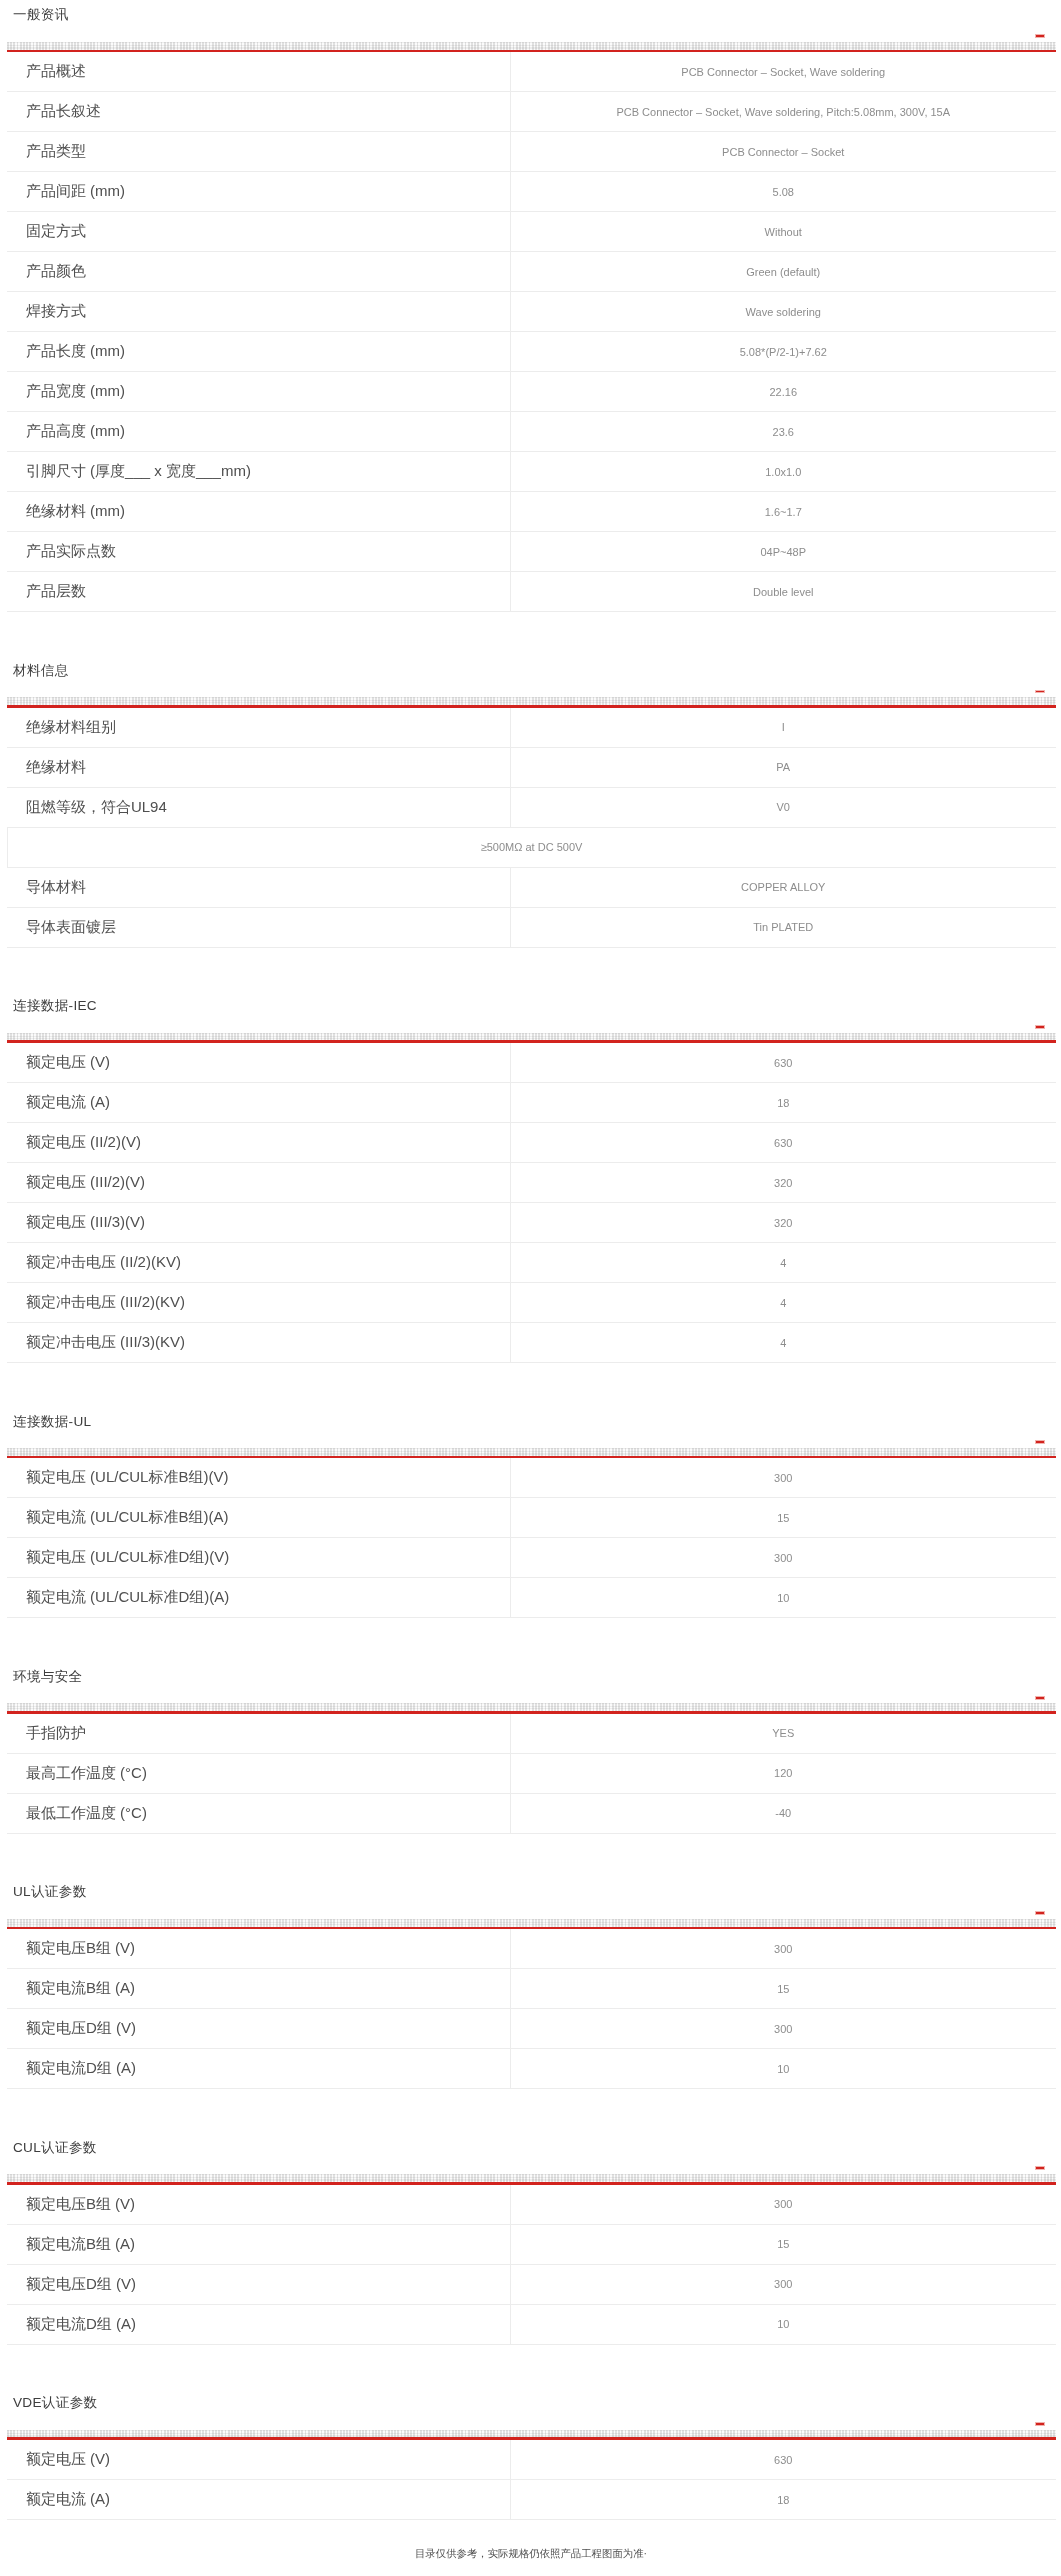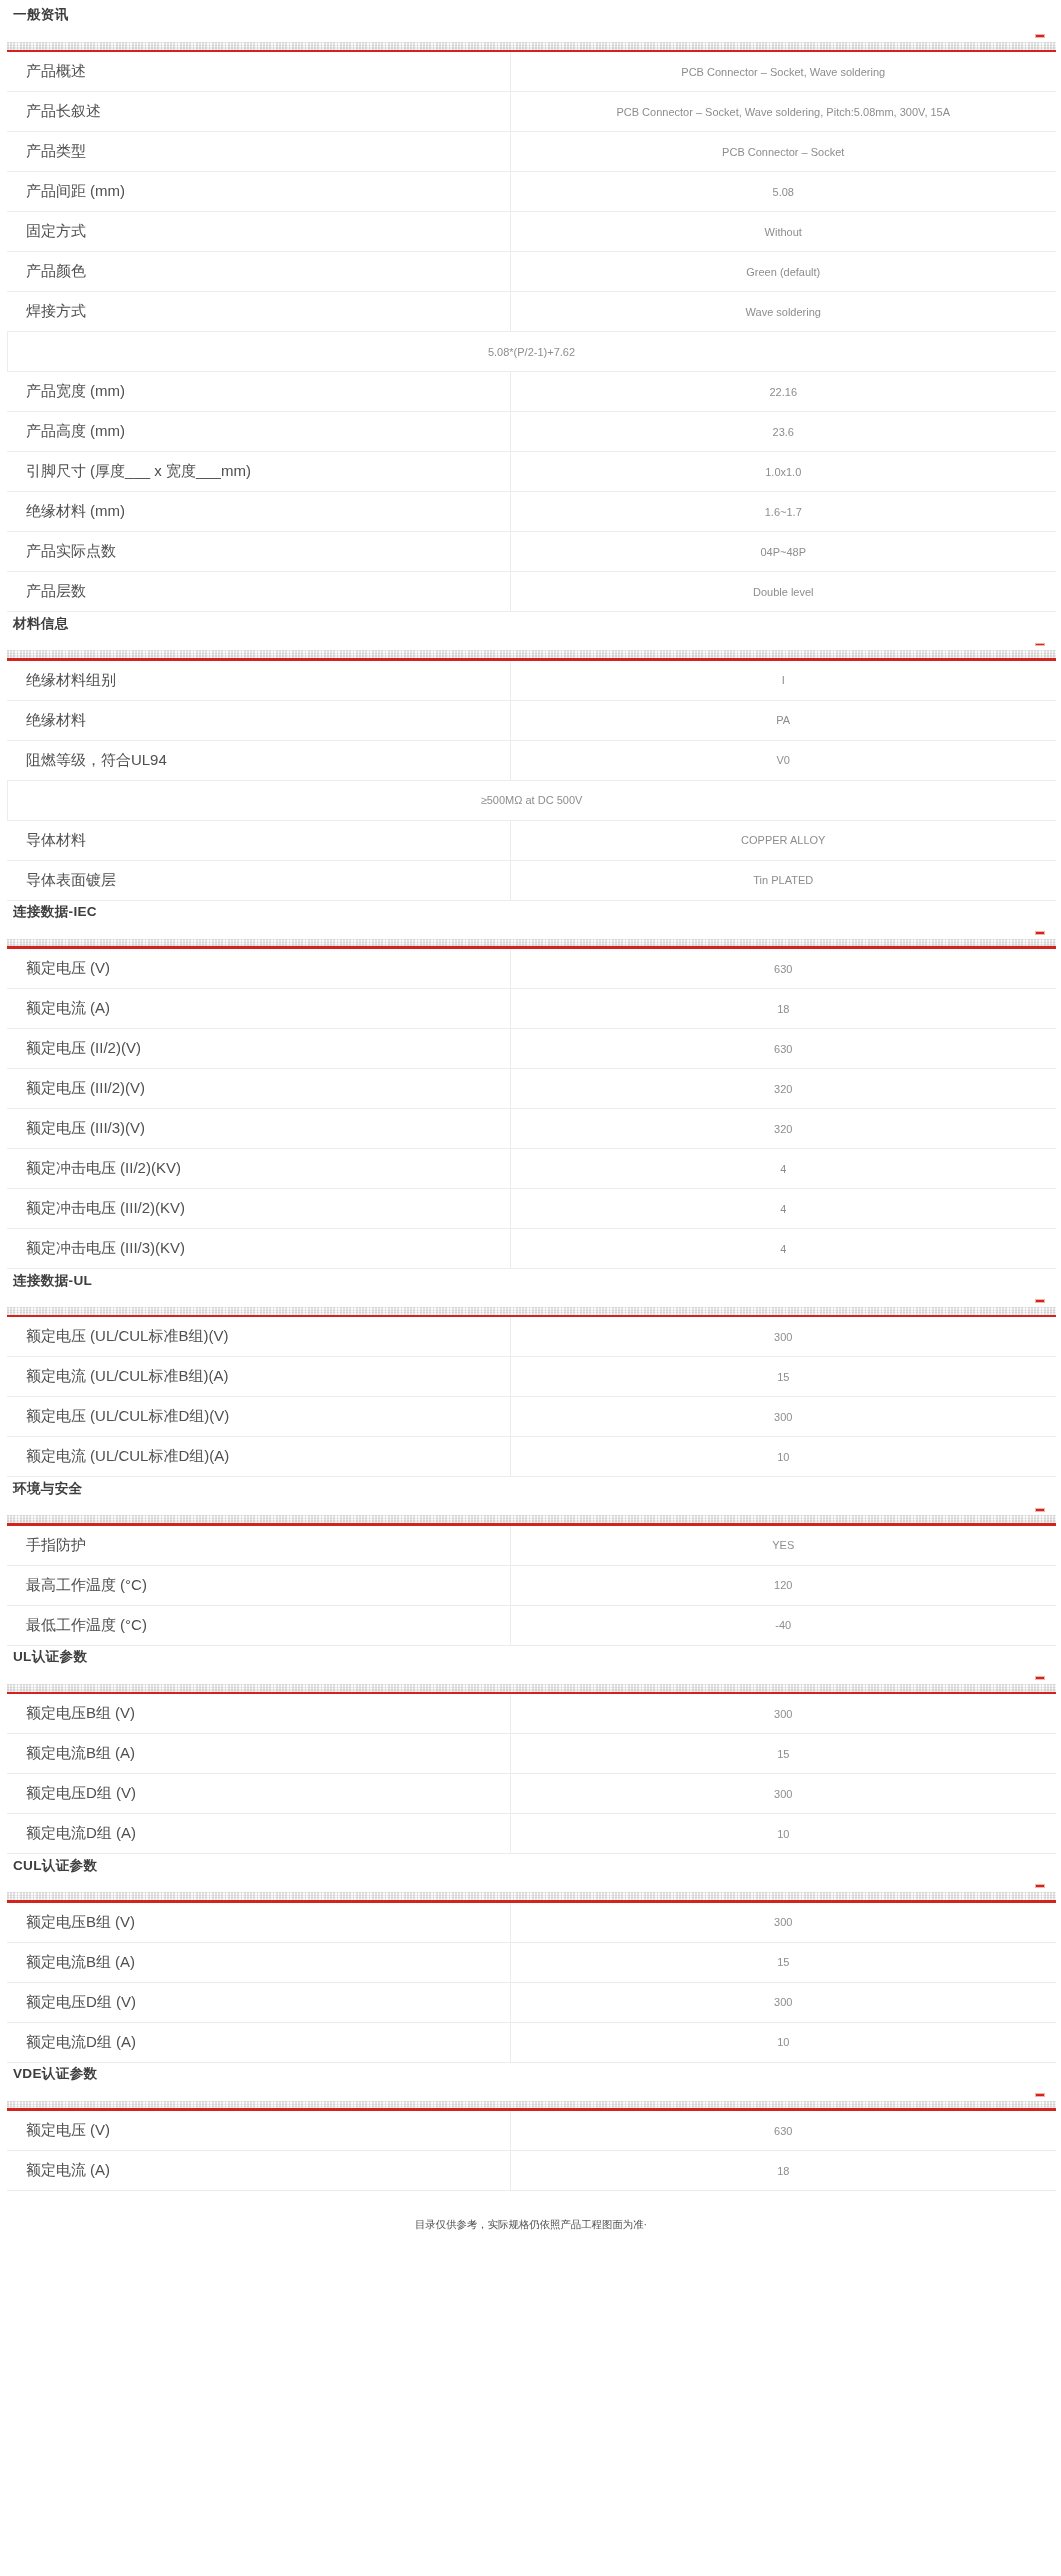--- a/index.html
+++ b/index.html
@@ -11,30 +11,31 @@
   .page {
     width: 1062px;
     background: #ffffff;
     padding-top: 3.9px;
     box-sizing: border-box;
   }
   .section {
     margin: 0 6.5px;
   }
   .section + .section {
+    margin-top: 47px;
   }
   .section-header {
     position: relative;
     height: 38px;
   }
   .section-title {
     margin: 0;
     padding: 2.6px 0 0 6.5px;
     font-size: 13.6px;
-    font-weight: 700;
+    font-weight: 400;
     font-stretch: condensed;
     color: #3e3e3e;
     letter-spacing: 0.3px;
   }
   .collapse-btn {
     position: absolute;
     right: 10.4px;
     bottom: 3.9px;
     background: none;
     border: none;
@@ -136,20 +137,21 @@
           </div>
           <div class="spec-row">
             <div class="cell-label">产品颜色</div>
             <div class="cell-value">Green (default)</div>
           </div>
           <div class="spec-row">
             <div class="cell-label">焊接方式</div>
             <div class="cell-value">Wave soldering</div>
           </div>
           <div class="spec-row">
+            <div class="cell-label">产品长度 (mm)</div>
             <div class="cell-value">5.08*(P/2-1)+7.62</div>
           </div>
           <div class="spec-row">
             <div class="cell-label">产品宽度 (mm)</div>
             <div class="cell-value">22.16</div>
           </div>
           <div class="spec-row">
             <div class="cell-label">产品高度 (mm)</div>
             <div class="cell-value">23.6</div>
           </div>

